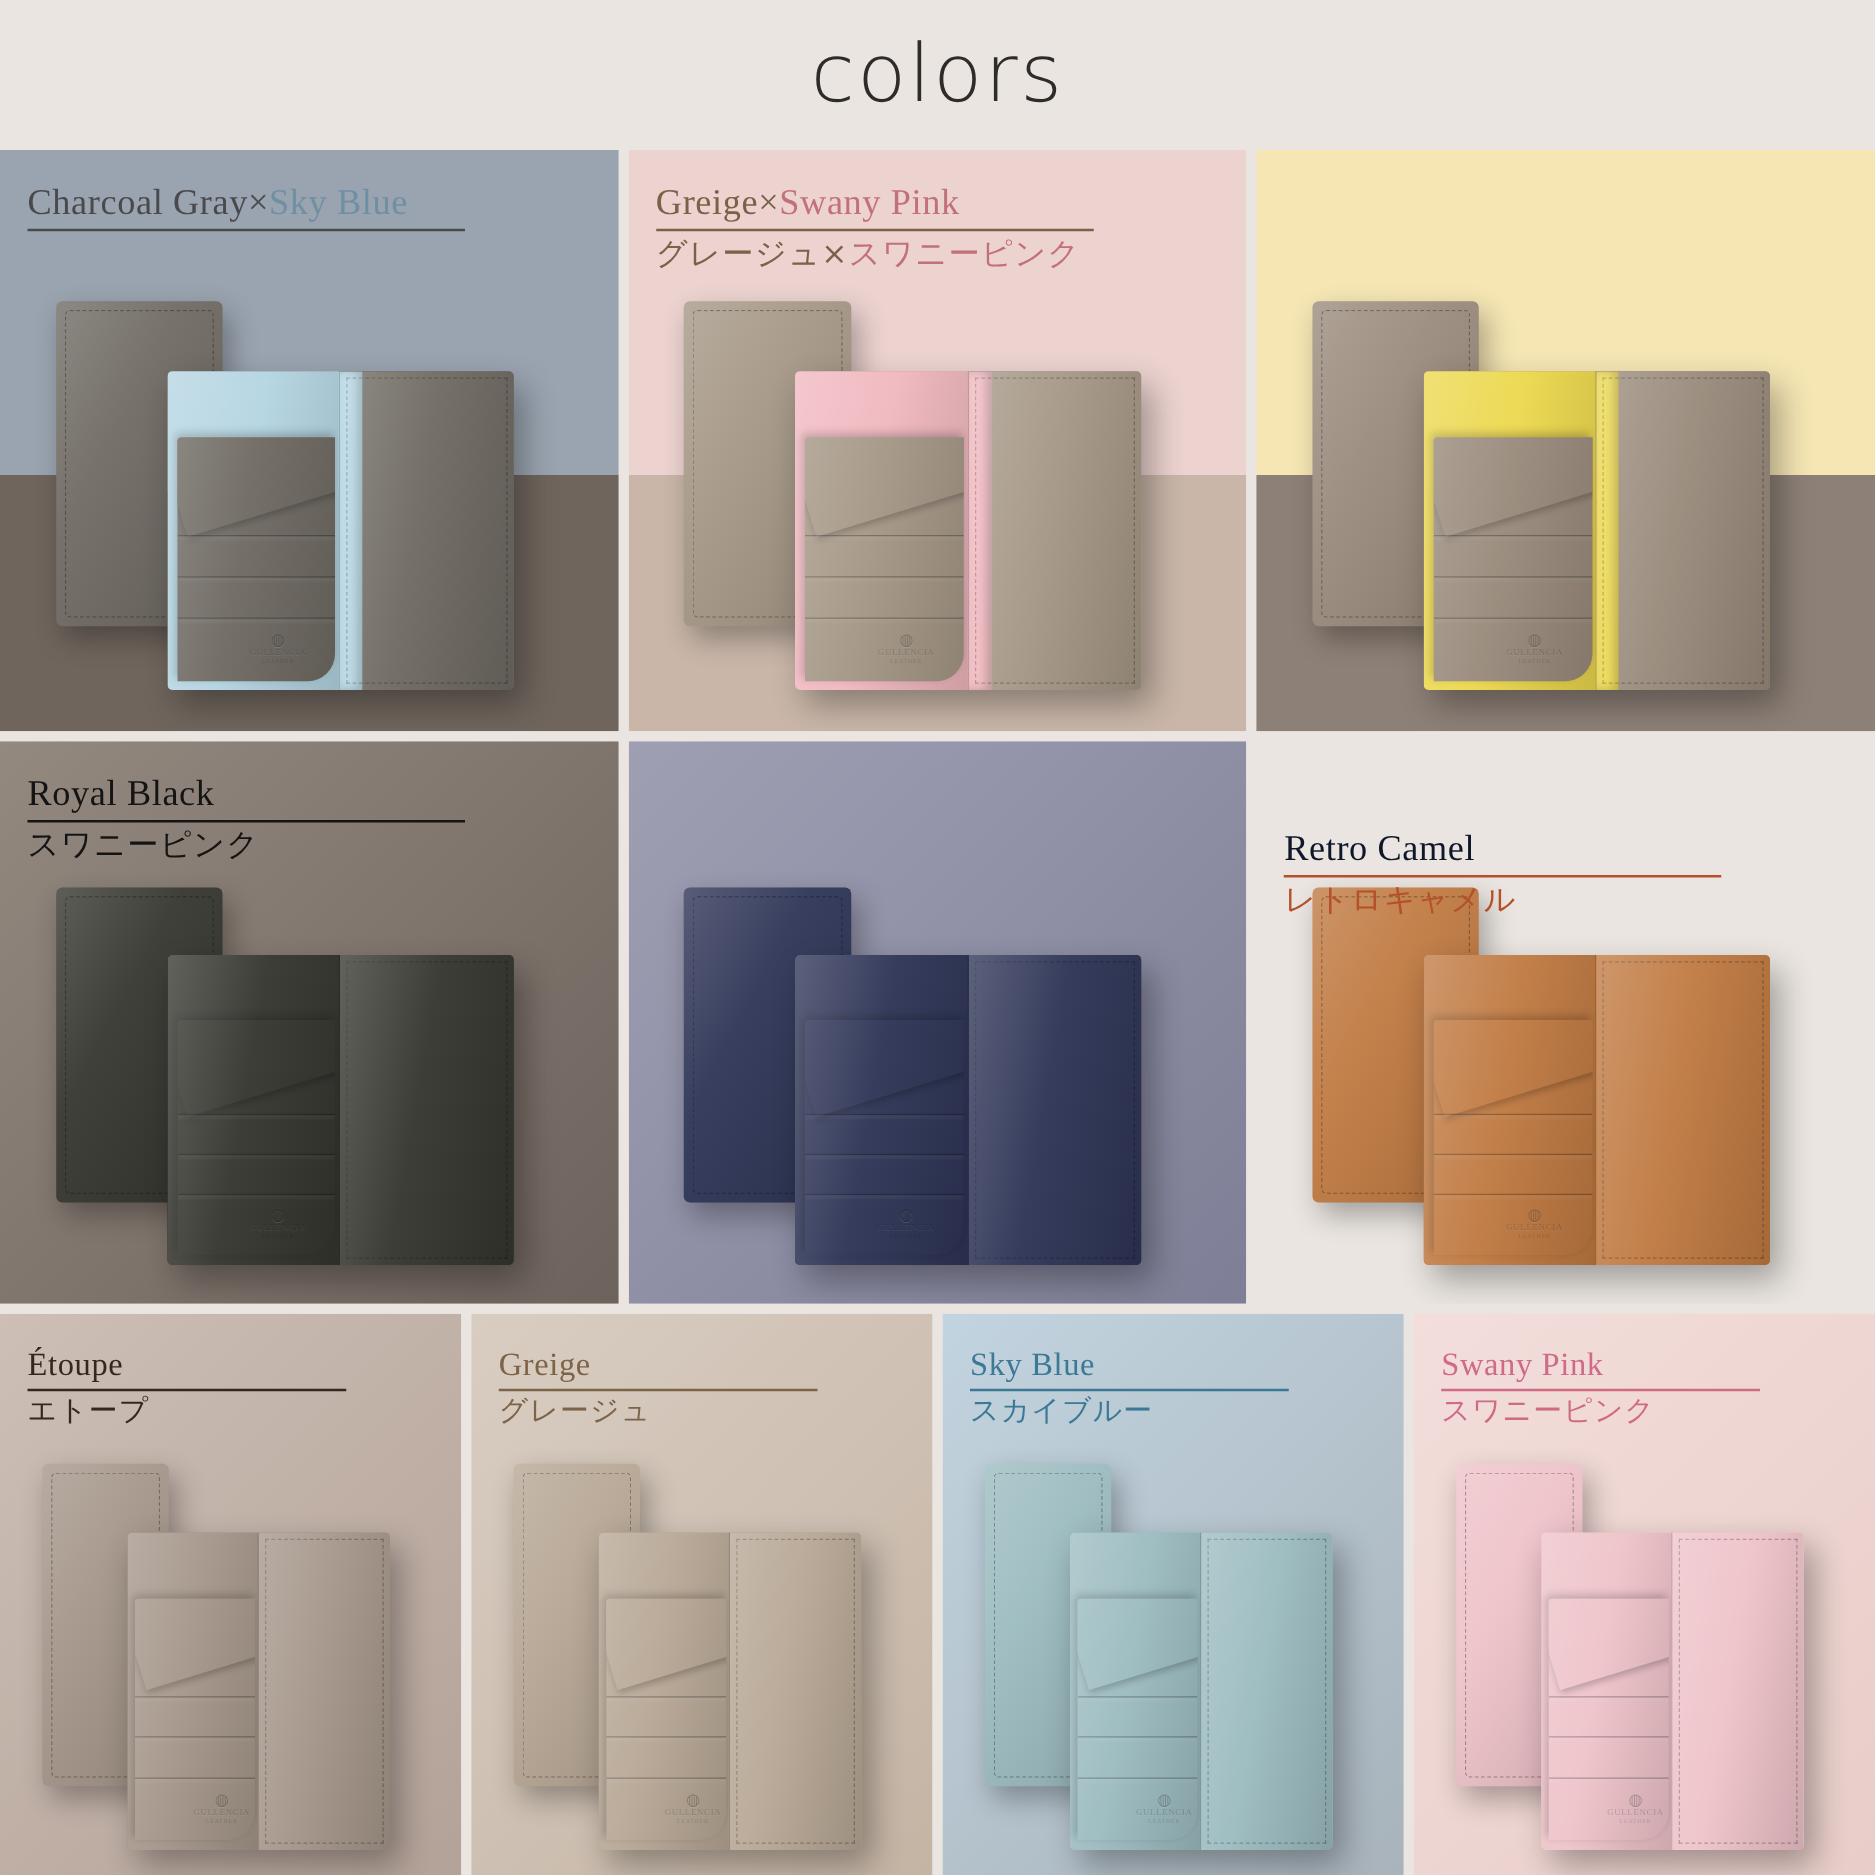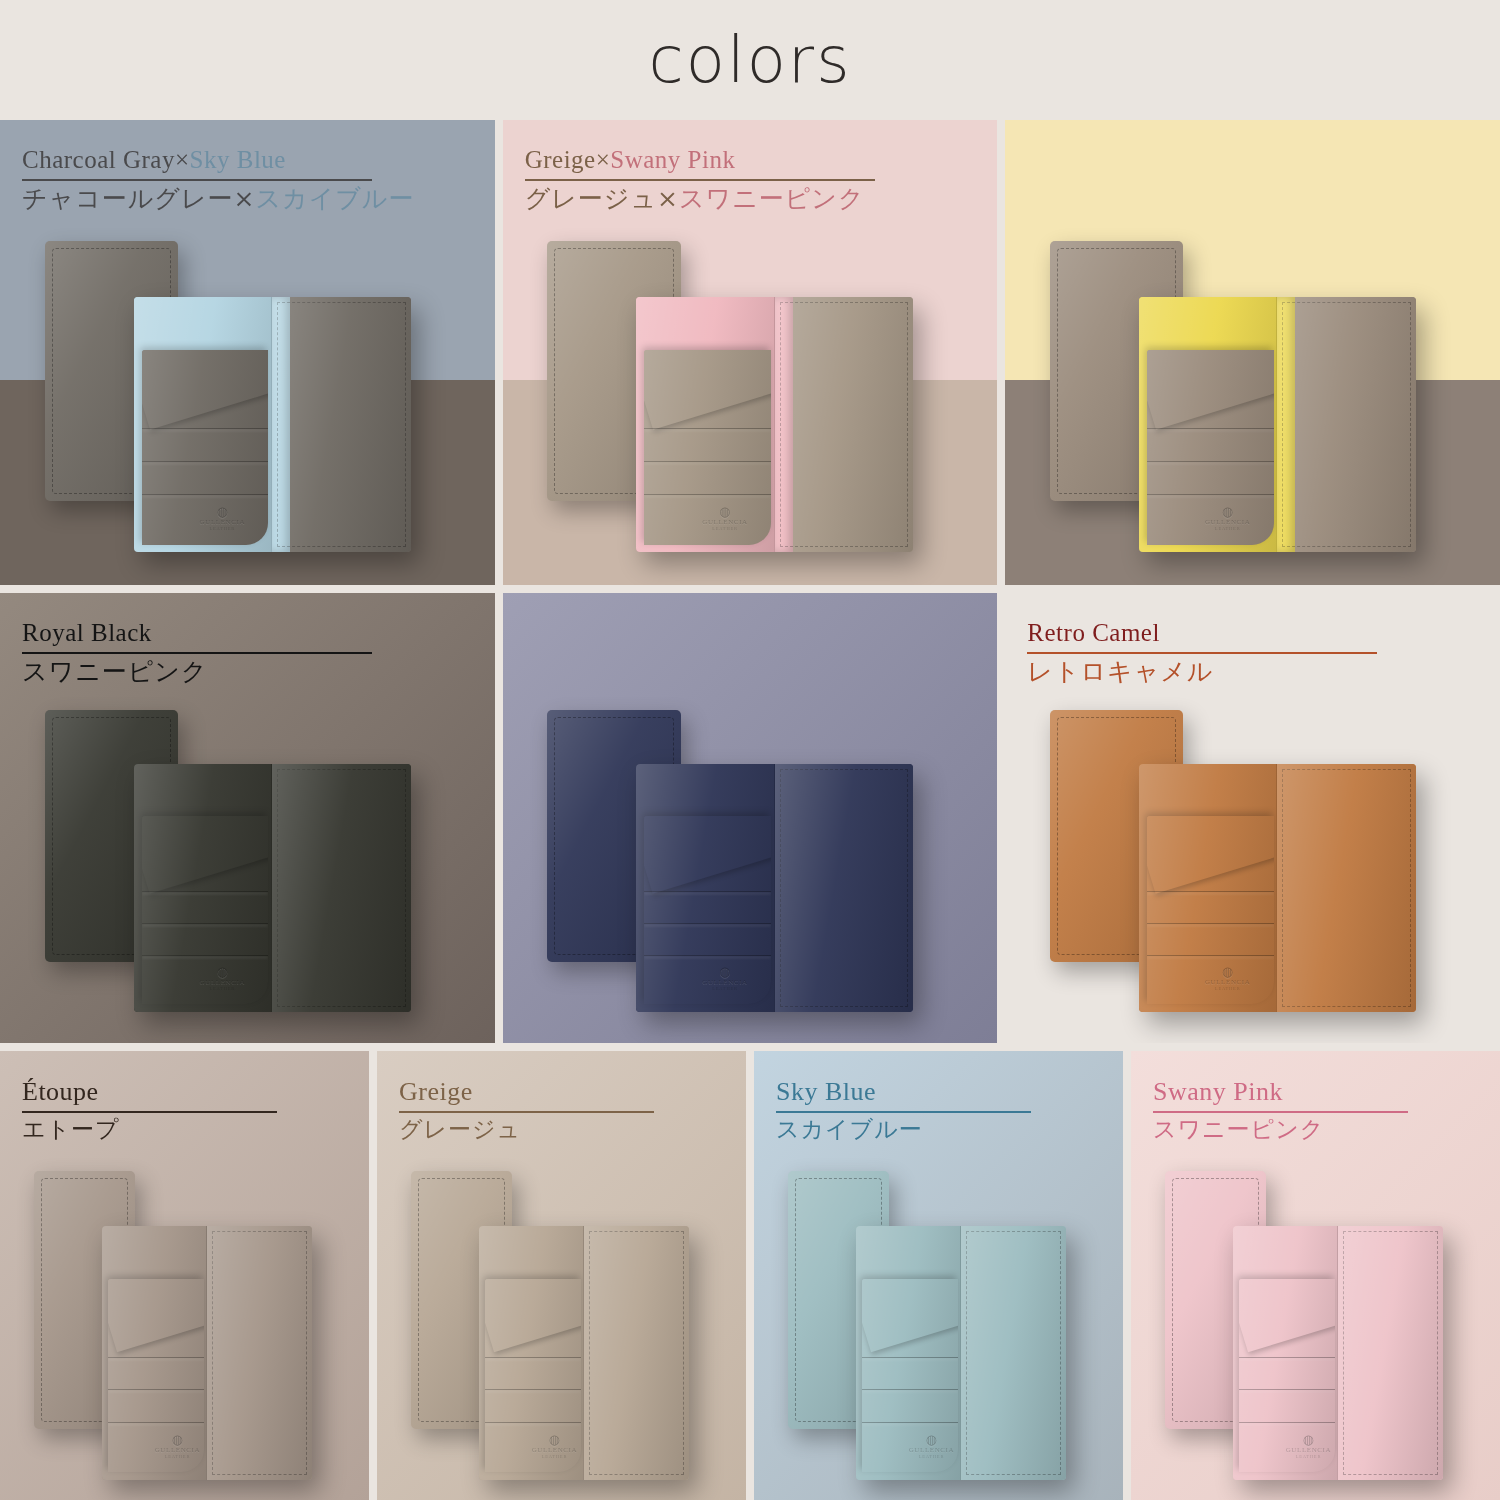--- a/index.html
+++ b/index.html
@@ -40,21 +40,21 @@
   .panel .bg{ position:absolute; inset:0; }
   .bg .upper{ position:absolute; left:0; right:0; top:0; }
   .bg .lower{ position:absolute; left:0; right:0; bottom:0; }
 
   
   .caption{
     position:absolute; left:22px; top:26px; z-index:8;
     width:88%;
   }
   .cap-en{
-    font-size:25px; letter-spacing:.5px;
+    font-size:29px; letter-spacing:.5px;
     white-space:nowrap; line-height:1.15;
   }
   .cap-rule{
     height:2px; width:350px; margin:4px 0 2px 0;
   }
   .cap-jp{
     font-size:25px; letter-spacing:1px;
     white-space:nowrap; line-height:1.3;
     font-family:"DejaVu Serif","DejaVu Sans", serif;
   }
@@ -189,21 +189,20 @@
             <div class="leaf right" style="background: rgb(111, 106, 99);">
               <div class="accent-spine" style="left: 0px; background: rgb(180, 213, 226); box-shadow: rgba(0, 0, 0, 0.22) -4px 0px 8px inset;"></div>
               <div class="lstitch"></div>
               <div class="lsheen"></div>
             </div>
           </div>
         </div>
         <div class="caption">
           <div class="cap-en"><span style="color:#4a4a4c">Charcoal Gray</span><span style="color:#4a4a4c">×</span><span style="color:#6f8fa3">Sky Blue</span></div>
           <div class="cap-rule" style="background: rgb(74, 74, 76);"></div>
-          <div class="cap-jp"><span style="color:#4a4a4c">チャコールグレー</span><span style="color:#4a4a4c">×</span><span style="color:#6f8fa3">スカイブルー</span></div>
         </div>
       </div>
       <div class="panel">
         <div class="bg">
           <div class="upper" style="height:56%;background:linear-gradient(180deg,#ecd3d0 0%,#ecd3d0 100%)"></div>
           <div class="lower" style="height:44%;background:linear-gradient(180deg,#c9b6a8 0%,#c9b6a8 100%)"></div>
         </div>
         <div class="scene">
           <div class="case-closed" style="left: 9%; top: 26%; width: 27%; height: 56%; background: rgb(165, 151, 134);">
             <div class="sheen"></div>
@@ -365,21 +364,21 @@
               </div>
               <div class="lsheen"></div>
             </div>
             <div class="leaf right" style="background: rgb(192, 122, 66);">
               <div class="lstitch"></div>
               <div class="lsheen"></div>
             </div>
           </div>
         </div>
         <div class="caption">
-          <div class="cap-en" style="color: #7f1d1d;">Retro Camel</div>
+          <div class="cap-en" style="color: #0f172a; margin-top: 44px;">Retro Camel</div>
           <div class="cap-rule" style="background: rgb(180, 81, 42);"></div>
           <div class="cap-jp" style="color: rgb(180, 81, 42);">レトロキャメル</div>
         </div>
       </div>
     </div>
     <div class="row r3">
       <div class="panel">
         <div class="bg">
           <div class="upper" style="height:100%;background:linear-gradient(135deg,#cdbfb6 0%,#b3a298 100%)"></div>
         </div>

